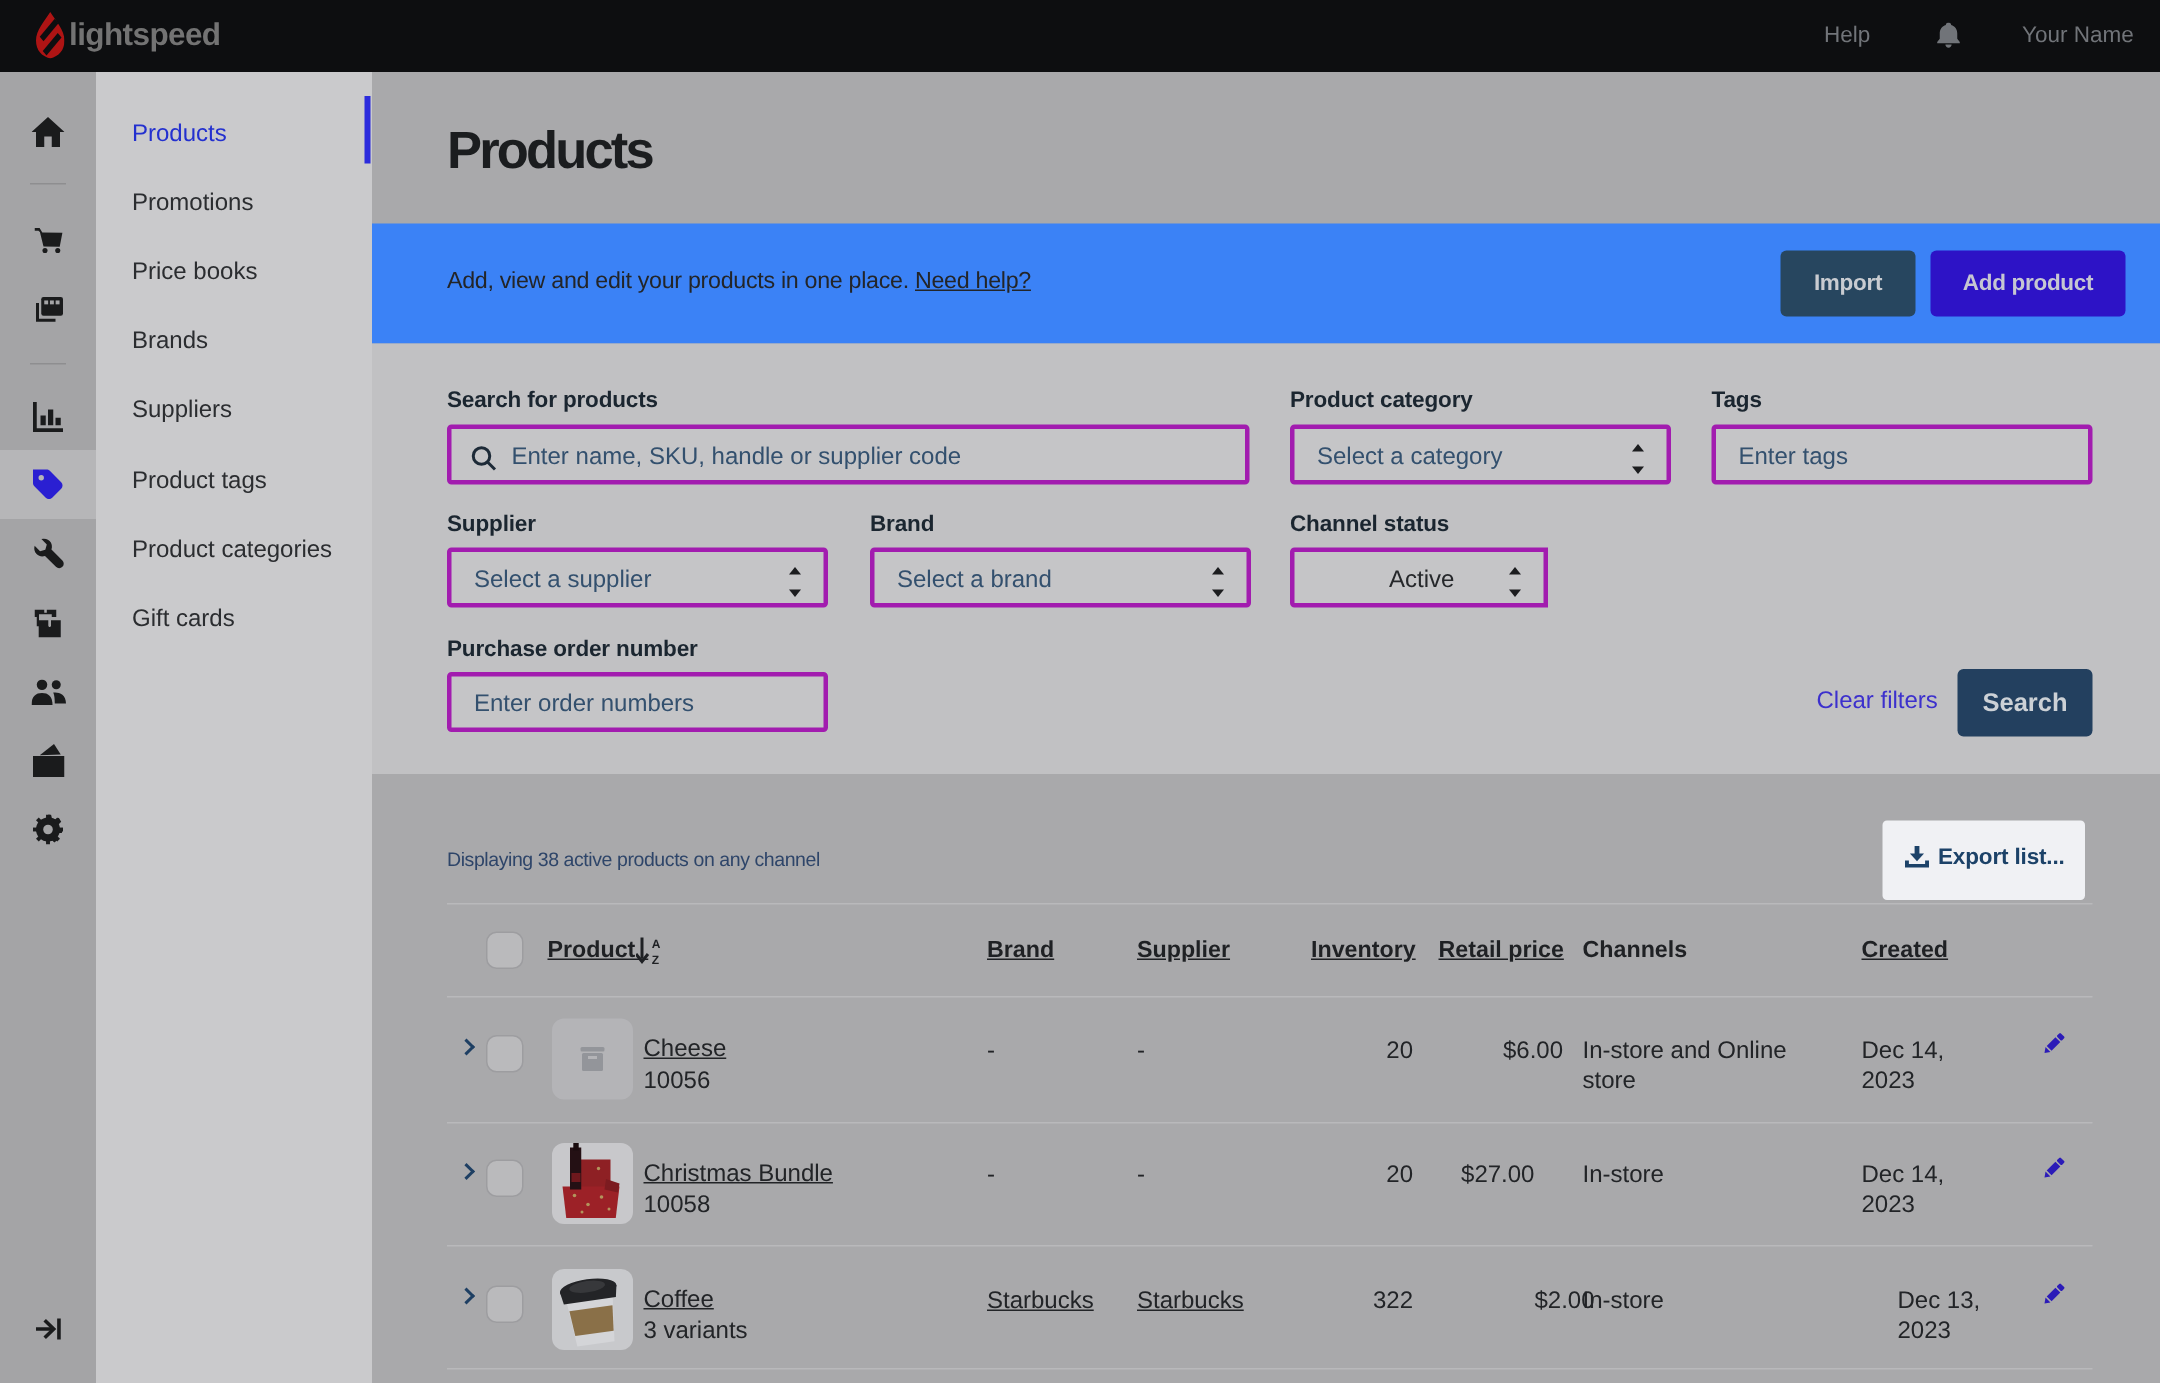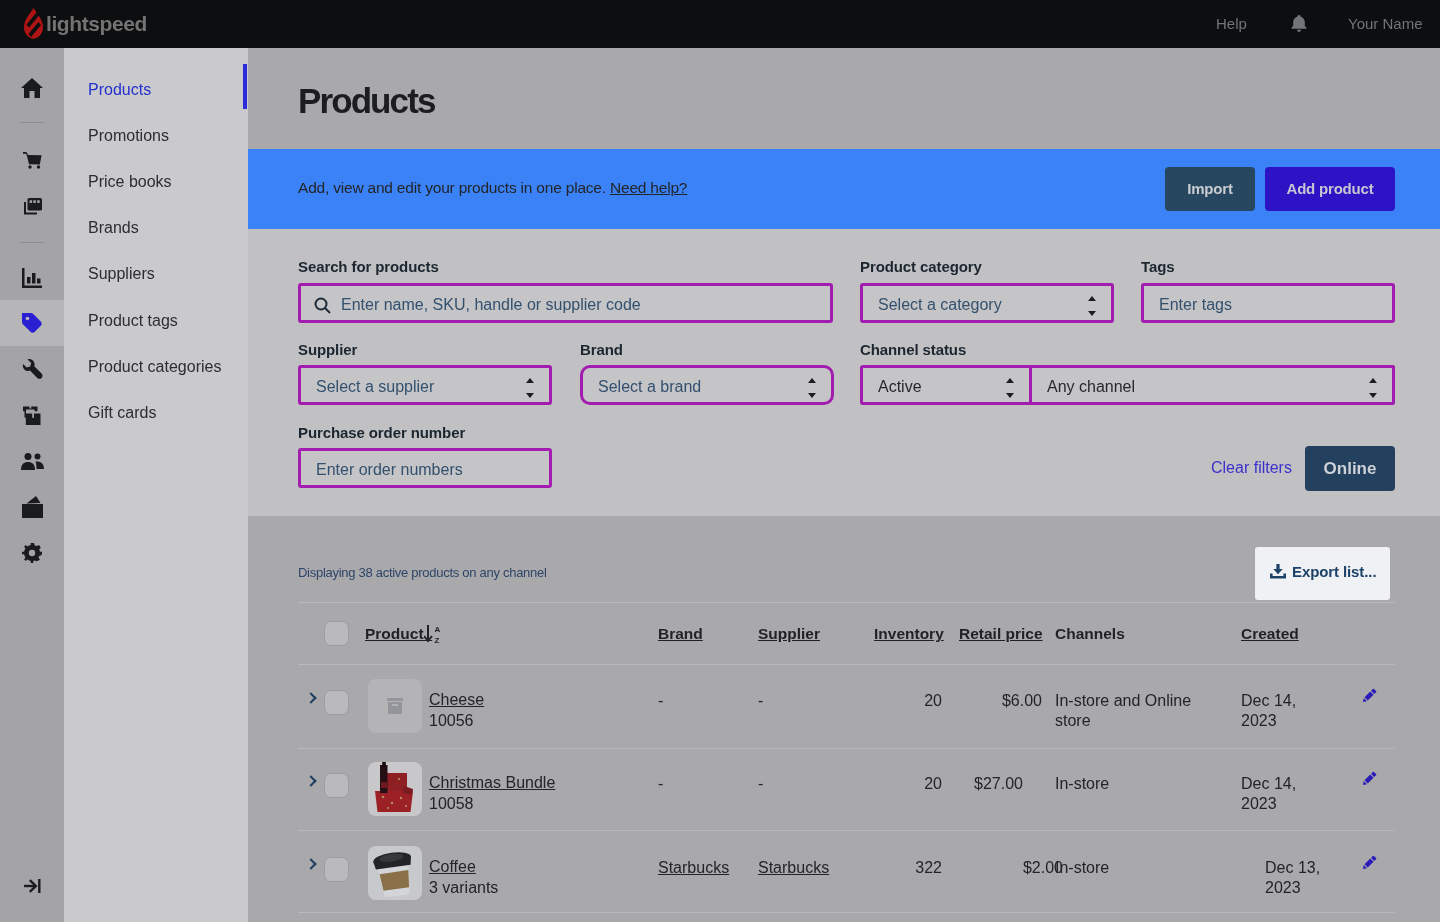--- a/index.html
+++ b/index.html
@@ -25,21 +25,21 @@
 
   
   #band-head { position:absolute; left:248px; top:48px; width:1192px; height:101px; background:#a9a9ab; }
   #band-info { position:absolute; left:248px; top:149px; width:1344px; height:80px; background:#3b82f6; }
   #band-filter { position:absolute; left:248px; top:229px; width:1192px; height:287px; background:#c1c1c3; }
   #band-table { position:absolute; left:248px; top:516px; width:1192px; height:406px; background:#a9a9ab; }
 
   h1 { position:absolute; left:50px; top:33px; font-size:35px; font-weight:700; color:#1b1d1f; letter-spacing:-1.9px; }
   #infotext { position:absolute; left:50px; top:30px; font-size:15.5px; letter-spacing:-0.2px; color:#232528; }
   #infotext a { color:#232528; }
-  .btn { position:absolute; top:18px; height:44px; border-radius:4px; font-size:15px; letter-spacing:-0.2px; font-weight:700; text-align:center; }
+  .btn { position:absolute; top:18px; height:44px; border-radius:4px; font-size:15px; letter-spacing:-0.2px; font-weight:700; text-align:center;margin-left:22px; }
   #btn-import { left:917px; width:90px; background:#27465f; color:#c9ccd1; line-height:44px; }
   #btn-add { left:1017px; width:130px; background:#2d13c6; color:#c6c6d2; line-height:44px; }
 
   
   .flabel { position:absolute; font-size:15px; font-weight:700; color:#1b2630; letter-spacing:-0.1px; }
   .finput { position:absolute; height:40px; border:3px solid #a21caf; border-radius:3px; background:#c5c5c7; font-size:16px; line-height:38px; }
   .ph { color:#33506e; }
   .val { color:#26282b; }
   .spin { position:absolute; right:14px; top:10px; width:9px; height:20px; }
   .spin:before { content:""; position:absolute; top:0; left:0; border-left:4.5px solid transparent; border-right:4.5px solid transparent; border-bottom:5.5px solid #1c1d1f; }
@@ -205,30 +205,29 @@
     <span class="ph" style="margin-left:40px;">Enter name, SKU, handle or supplier code</span>
   </div>
   <div class="flabel" style="left:612px; top:29px;">Product category</div>
   <div class="finput" style="left:612px; top:54px; width:254px;"><span class="ph" style="margin-left:15px;">Select a category</span><div class="spin"></div></div>
   <div class="flabel" style="left:893px; top:29px;">Tags</div>
   <div class="finput" style="left:893px; top:54px; width:254px;"><span class="ph" style="margin-left:15px;">Enter tags</span></div>
 
   <div class="flabel" style="left:50px; top:112px;">Supplier</div>
   <div class="finput" style="left:50px; top:136px; width:254px;"><span class="ph" style="margin-left:15px;">Select a supplier</span><div class="spin"></div></div>
   <div class="flabel" style="left:332px; top:112px;">Brand</div>
-  <div class="finput" style="left:332px; top:136px; width:254px;border-radius:10px;"><span class="ph" style="margin-left:15px;">Select a brand</span><div class="spin"></div></div>
+  <div class="finput" style="left:332px; top:136px; width:254px;"><span class="ph" style="margin-left:15px;">Select a brand</span><div class="spin"></div></div>
   <div class="flabel" style="left:612px; top:112px;">Channel status</div>
-  <div class="finput" style="left:612px; top:136px; width:172px; border-radius:3px 0 0 3px;"><span class="val" style="margin-left:15px;">Active</span><div class="spin"></div></div>
-  <div class="finput" style="left:784px; top:136px; width:363px; border-left:none; border-radius:0 3px 3px 0;"><span class="val" style="margin-left:15px;">Any channel</span><div class="spin"></div></div>
+  <div class="finput" style="left:612px; top:136px; width:172px; border-radius:3px 0 0 3px;padding-left:48px;"><span class="val" style="margin-left:15px;">Active</span><div class="spin"></div></div>
 
   <div class="flabel" style="left:50px; top:195px;">Purchase order number</div>
   <div class="finput" style="left:50px; top:219px; width:254px;"><span class="ph" style="margin-left:15px;">Enter order numbers</span></div>
 
   <div id="clearfilters">Clear filters</div>
-  <div id="btn-search">Online</div>
+  <div id="btn-search">Search</div>
 </div>
 
 <div id="band-table">
   <div id="displaying">Displaying 38 active products on any channel</div>
   <div class="hr" style="top:86px;"></div>
 
   <div class="cbx" style="left:76px; top:105px;"></div>
   <div class="th" style="left:117px; top:109px;">Product&nbsp;&nbsp;</div>
   <svg class="abs" style="left:176px; top:108px;" width="18" height="20" viewBox="0 0 18 20">
     <line x1="4" y1="1" x2="4" y2="15" stroke="#1f2124" stroke-width="2"></line>

